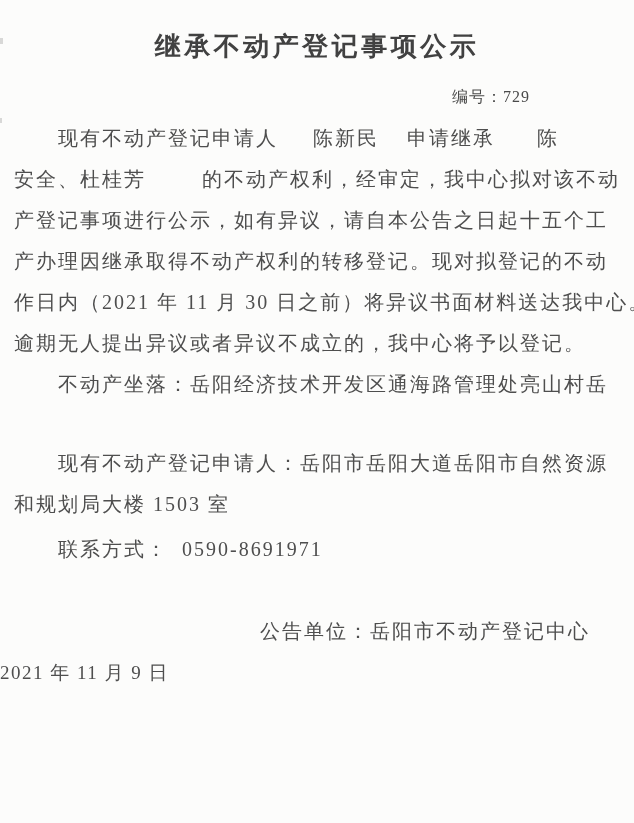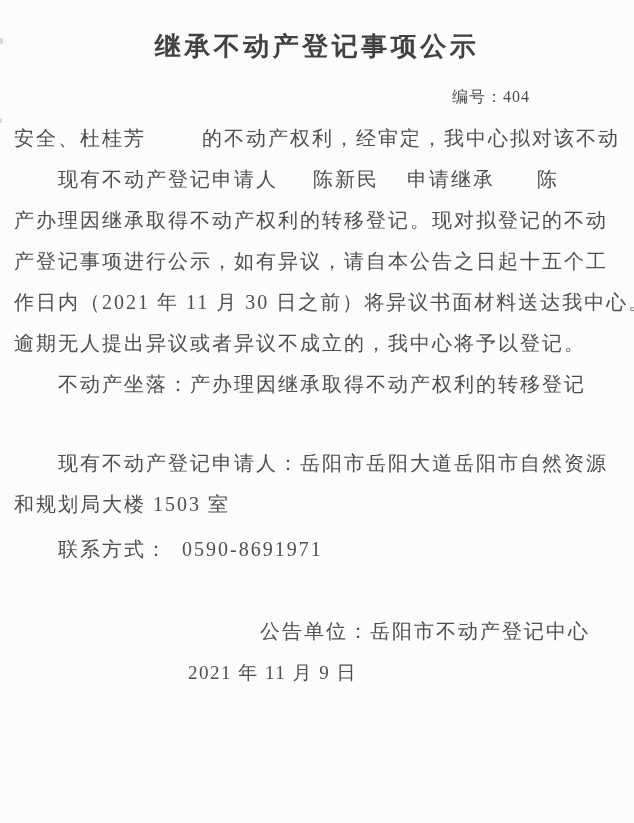--- a/index.html
+++ b/index.html
@@ -62,21 +62,21 @@
   }
   .footer-issuer {
     text-align: right;
     padding-right: 44px;
     font-size: 20px;
     letter-spacing: 2px;
     line-height: 41px;
     white-space: pre;
   }
   .footer-date {
-    text-align: center;
+    text-align: left;
     padding-right: 89px;
     font-size: 19px;
     letter-spacing: 1.5px;
     line-height: 41px;
     white-space: pre;
   }
   .scan-speck {
     position: absolute;
     background: #b9b9b9;
     opacity: 0.55;
@@ -87,33 +87,33 @@
 </head>
 <body>
 
 <div class="page">
 
   <div class="scan-speck speck-1"></div>
   <div class="scan-speck speck-2"></div>
 
   <h1 class="doc-title">继承不动产登记事项公示</h1>
 
-  <div class="doc-number">编号：404</div>
+  <div class="doc-number">编号：729</div>
 
   <div class="doc-body">
       <div class="section section-main-paragraph">
+        <div class="line indent">现有不动产登记申请人     陈新民    申请继承      陈</div>
         <div class="line">安全、杜桂芳        的不动产权利，经审定，我中心拟对该不动</div>
-        <div class="line indent">现有不动产登记申请人     陈新民    申请继承      陈</div>
+        <div class="line">产登记事项进行公示，如有异议，请自本公告之日起十五个工</div>
         <div class="line">产办理因继承取得不动产权利的转移登记。现对拟登记的不动</div>
-        <div class="line">产登记事项进行公示，如有异议，请自本公告之日起十五个工</div>
         <div class="line">作日内（2021 年 11 月 30 日之前）将异议书面材料送达我中心。</div>
         <div class="line">逾期无人提出异议或者异议不成立的，我中心将予以登记。</div>
       </div>
       <div class="section section-fields">
-        <div class="line indent">不动产坐落：产办理因继承取得不动产权利的转移登记</div>
+        <div class="line indent">不动产坐落：岳阳经济技术开发区通海路管理处亮山村岳</div>
       </div>
       <div class="section section-objection-address">
         <div class="line indent">现有不动产登记申请人：岳阳市岳阳大道岳阳市自然资源</div>
         <div class="line">和规划局大楼 1503 室</div>
       </div>
       <div class="section section-contact">
         <div class="line indent">联系方式：  0590-8691971</div>
       </div>
     </div>
 

